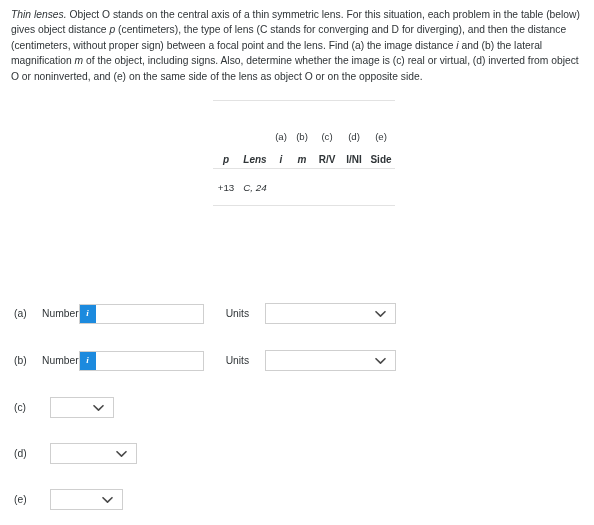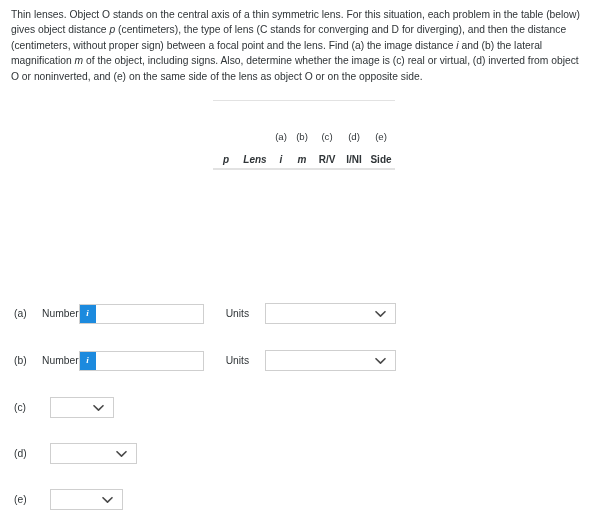--- a/index.html
+++ b/index.html
@@ -22,20 +22,21 @@
     position: absolute;
     left: 11px;
     top: 7px;
     width: 572px;
     font-size: 10.3px;
     line-height: 15.4px;
     color: #2f3437;
     text-align: left;
   }
   .problem-statement .lead-italic {
+    font-style: italic;
   }
   .problem-statement .var-italic {
     font-style: italic;
   }
 
   
   .table-wrap {
     position: absolute;
     left: 213px;
     top: 100px;
@@ -221,20 +222,33 @@
       <td class="col-lens">Lens</td>
       <td class="col-i it">i</td>
       <td class="col-m it">m</td>
       <td class="col-rv">R/V</td>
       <td class="col-ini">I/NI</td>
       <td class="col-side">Side</td>
     </tr>
   </tbody>
     </table>
   <div class="rule"></div>
+  <table class="lens-table">
+    <tbody>
+        <tr class="data-row">
+      <td class="col-p">+13</td>
+      <td class="col-lens">C, 24</td>
+      <td class="col-i"></td>
+      <td class="col-m"></td>
+      <td class="col-rv"></td>
+      <td class="col-ini"></td>
+      <td class="col-side"></td>
+    </tr>
+  </tbody>
+    </table>
   <div class="rule"></div>
 </div>
 
 <div class="answer-row row-a">
   <span class="part-label">(a)</span>
   <span class="field-label">Number</span>
   <span class="number-group">
     <span class="info-badge">i</span>
     <input class="number-input" type="text" value="" style="">
   </span>

